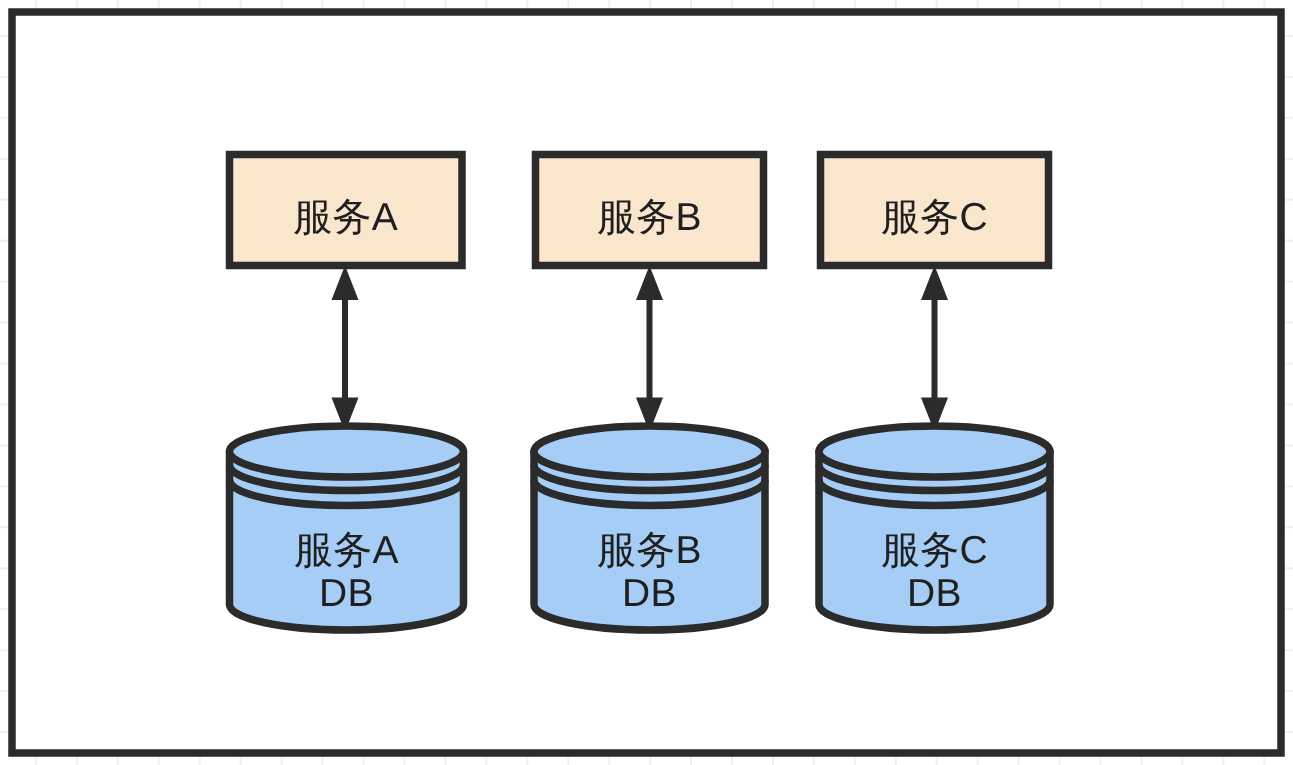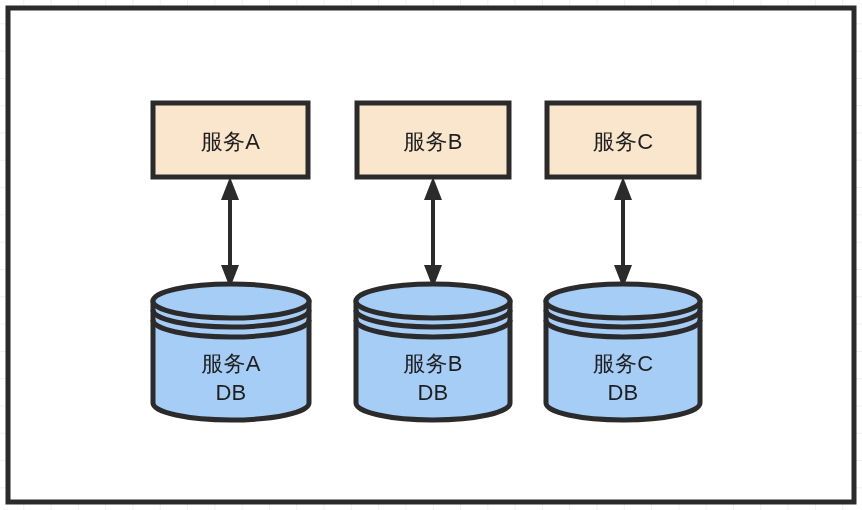--- a/index.html
+++ b/index.html
@@ -24,21 +24,21 @@
   }
   #diagram-svg {
     position: absolute;
     left: 0;
     top: 0;
   }
   .node-label {
     position: absolute;
     text-align: center;
     color: #1f1f1f;
-    font-size: 22px;
+    font-size: 26px;
     line-height: 1.25;
     letter-spacing: 0.2px;
     white-space: pre;
     pointer-events: none;
   }
 </style>
 </head>
 <body>
 
 <div id="canvas">

